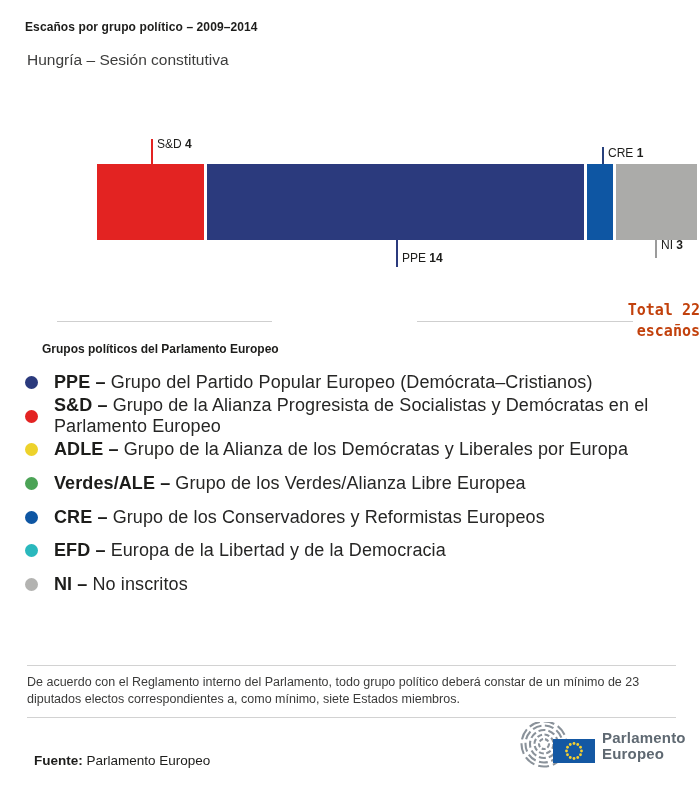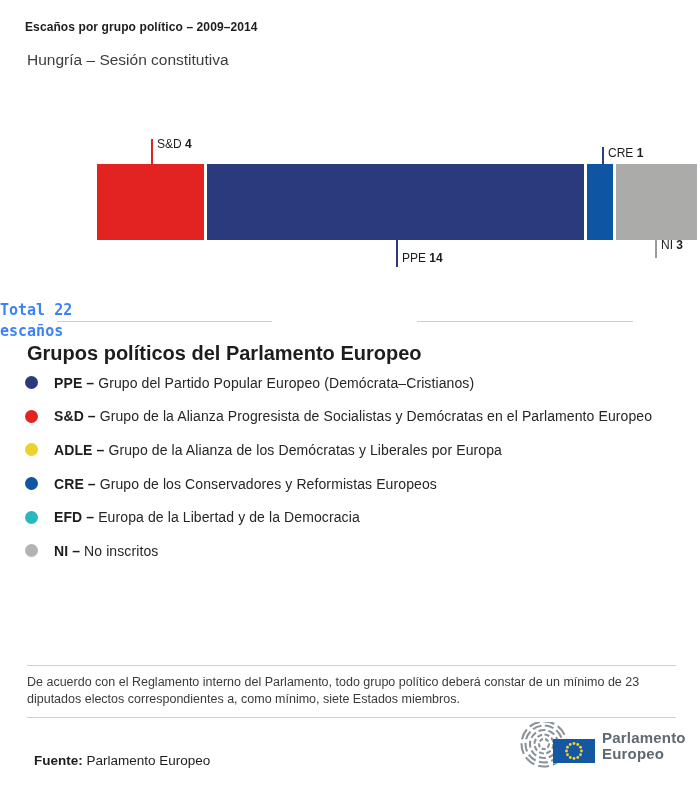--- a/index.html
+++ b/index.html
@@ -27,29 +27,29 @@
   .tick-ppe{left:349px;top:110px;height:27px;background:#2b3a7d;}
   .lbl-ppe{left:355px;top:121px;}
   .tick-ni{left:608px;top:110px;height:18px;background:#9b9b9b;}
   .lbl-ni{left:614px;top:108px;}
 
   
   .total{left:0;top:300px;width:700px;height:44px;}
   .hline{position:absolute;height:1px;background:#cfcfcf;top:21px;}
   .hline.l{left:57px;width:215px;}
   .hline.r{left:417px;width:216px;}
-  .total-label{position:absolute;left:0;right:0;top:0;text-align:left;
-    font-family:"DejaVu Sans Mono", monospace;font-weight:bold;font-size:15px;line-height:21px;color:#3b82f6;}
+  .total-label{position:absolute;left:0;right:0;top:0;text-align:right;
+    font-family:"DejaVu Sans Mono", monospace;font-weight:bold;font-size:15px;line-height:21px;color:#c2410c;}
 
   
-  .legend-heading{left:27px;top:342px;font-size:20px;font-weight:bold;}
+  .legend-heading{left:42px;top:342px;font-size:12px;font-weight:bold;}
   .legend-list{left:25px;top:366px;width:660px;}
   .legend-row{display:flex;align-items:center;height:33.6px;}
   .dot{width:13px;height:13px;border-radius:50%;margin-right:16px;flex:0 0 13px;}
-  .legend-text{font-size:14px;color:#262625;letter-spacing:.1px;}
+  .legend-text{font-size:18px;color:#262625;letter-spacing:.1px;}
   .legend-text b{font-weight:bold;color:#1d1d1b;}
 
   
   .divider{left:27px;width:649px;height:1px;background:#d2d2d2;}
   .d1{top:665px;} .d2{top:717px;}
   .footnote{left:27px;top:674px;width:618px;font-size:12.5px;line-height:17px;color:#3b3b3a;}
   .source{left:27px;top:753px;font-size:13.5px;color:#1d1d1b;padding-left:7px;}
   .source b{font-weight:bold;}
 
   
@@ -100,20 +100,24 @@
     </div>
     <div class="legend-row">
       <span class="dot" style="background: rgb(227, 35, 34);"></span>
       <span class="legend-text"><b>S&amp;D – </b><span>Grupo de la Alianza Progresista de Socialistas y Demócratas en el Parlamento Europeo</span></span>
     </div>
     <div class="legend-row">
       <span class="dot" style="background: rgb(237, 210, 43);"></span>
       <span class="legend-text"><b>ADLE – </b><span>Grupo de la Alianza de los Demócratas y Liberales por Europa</span></span>
     </div>
     <div class="legend-row">
+      <span class="dot" style="background: rgb(75, 163, 86);"></span>
+      <span class="legend-text"><b>Verdes/ALE – </b><span>Grupo de los Verdes/Alianza Libre Europea</span></span>
+    </div>
+    <div class="legend-row">
       <span class="dot" style="background: rgb(14, 86, 163);"></span>
       <span class="legend-text"><b>CRE – </b><span>Grupo de los Conservadores y Reformistas Europeos</span></span>
     </div>
     <div class="legend-row">
       <span class="dot" style="background: rgb(42, 184, 189);"></span>
       <span class="legend-text"><b>EFD – </b><span>Europa de la Libertad y de la Democracia</span></span>
     </div>
     <div class="legend-row">
       <span class="dot" style="background: rgb(179, 179, 177);"></span>
       <span class="legend-text"><b>NI – </b><span>No inscritos</span></span>

